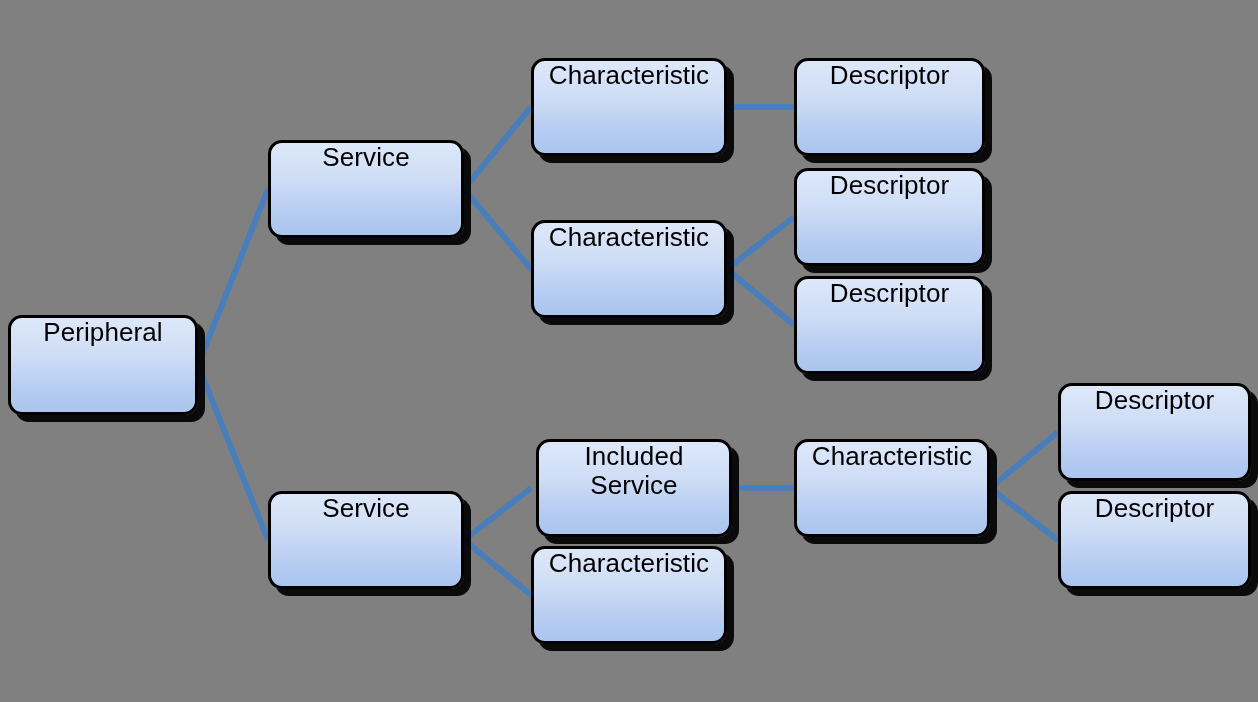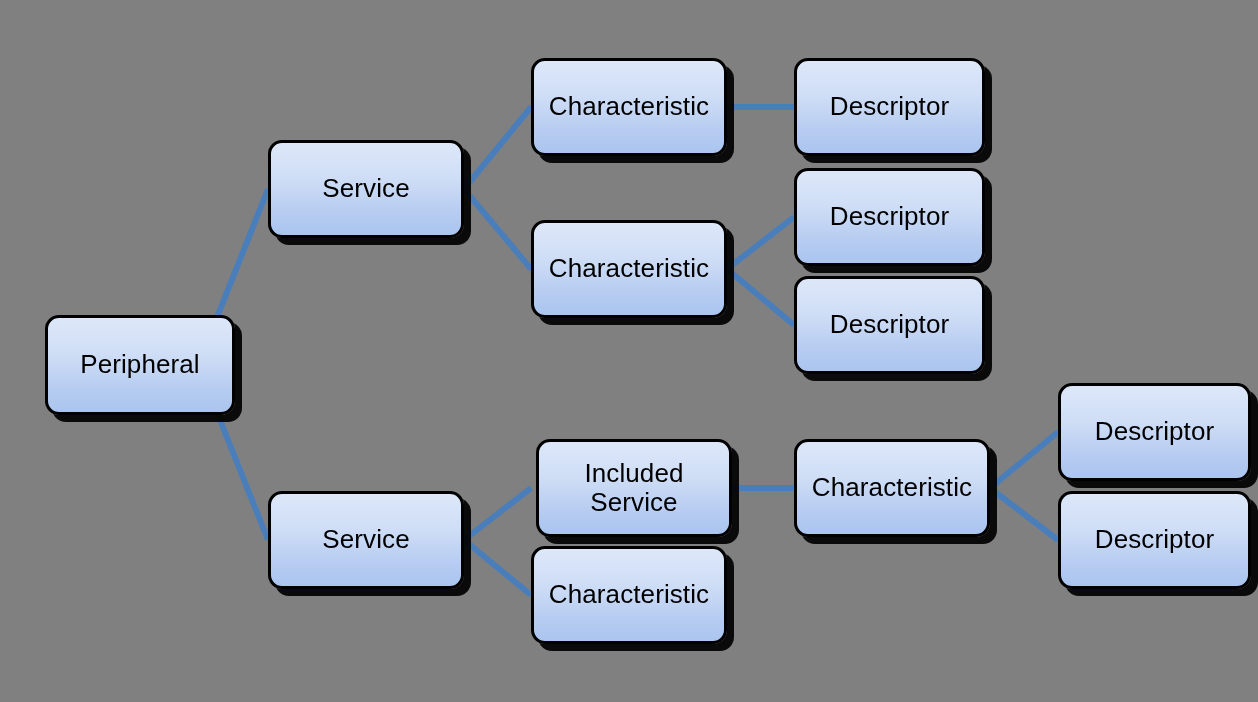--- a/index.html
+++ b/index.html
@@ -20,21 +20,21 @@
     left: 0;
     top: 0;
     width: 1258px;
     height: 702px;
     pointer-events: none;
   }
   .node {
     position: absolute;
     box-sizing: border-box;
     display: flex;
-    align-items: center;
+    align-items: flex-start;
     justify-content: center;
     text-align: center;
     border: 3px solid #000000;
     border-radius: 14px;
     background: linear-gradient(to bottom, #dde7f9 0%, #cfdef6 38%, #b7ccf1 75%, #aac5ef 100%);
     box-shadow: 7px 7px 0px 0px rgba(0,0,0,0.92);
     color: #000000;
     font-size: 26px;
     font-weight: 400;
     line-height: 1.12;
@@ -60,21 +60,21 @@
       <line x1="727" y1="107" x2="794" y2="107" stroke="#4a7ebb" stroke-width="6" stroke-linecap="butt"></line>
       <line x1="727" y1="269" x2="794" y2="217" stroke="#4a7ebb" stroke-width="6" stroke-linecap="butt"></line>
       <line x1="727" y1="269" x2="794" y2="325" stroke="#4a7ebb" stroke-width="6" stroke-linecap="butt"></line>
       <line x1="464" y1="540" x2="531" y2="488" stroke="#4a7ebb" stroke-width="6" stroke-linecap="butt"></line>
       <line x1="464" y1="540" x2="531" y2="595" stroke="#4a7ebb" stroke-width="6" stroke-linecap="butt"></line>
       <line x1="727" y1="488" x2="794" y2="488" stroke="#4a7ebb" stroke-width="6" stroke-linecap="butt"></line>
       <line x1="990" y1="488" x2="1058" y2="432" stroke="#4a7ebb" stroke-width="6" stroke-linecap="butt"></line>
       <line x1="990" y1="488" x2="1058" y2="540" stroke="#4a7ebb" stroke-width="6" stroke-linecap="butt"></line>
     </svg>
   <div id="node-layer">
-      <div class="node" style="left: 8px; top: 315px; width: 190px; height: 100px; margin-left: 37px;">
+      <div class="node" style="left: 8px; top: 315px; width: 190px; height: 100px;">
         <span class="node-label">Peripheral</span>
       </div>
       <div class="node" style="left: 268px; top: 140px; width: 196px; height: 98px;">
         <span class="node-label">Service</span>
       </div>
       <div class="node" style="left: 268px; top: 491px; width: 196px; height: 98px;">
         <span class="node-label">Service</span>
       </div>
       <div class="node" style="left: 531px; top: 58px; width: 196px; height: 98px;">
         <span class="node-label">Characteristic</span>

